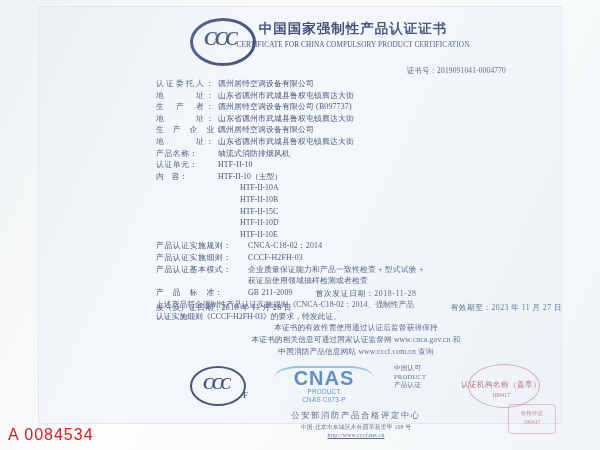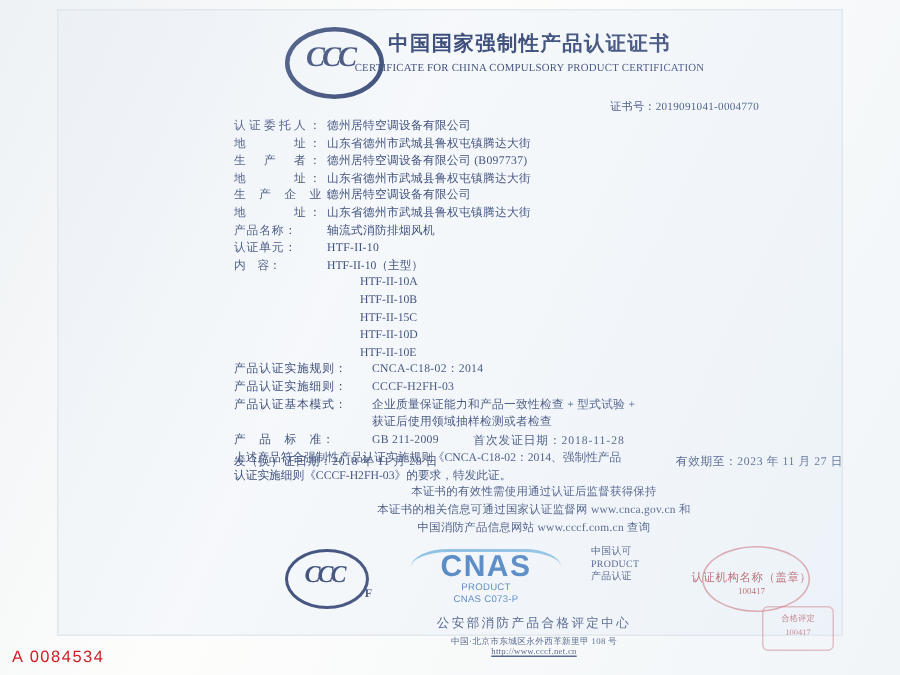--- a/index.html
+++ b/index.html
@@ -312,21 +312,21 @@
     padding-top: 4px;
     box-sizing: border-box;
     opacity: 0.85;
   }
 
   .doc-number {
     position: absolute;
     left: 8px;
     bottom: 6px;
     font-family: "Liberation Sans", sans-serif;
-    font-size: 11px;
+    font-size: 16px;
     color: #cf2026;
     letter-spacing: 1px;
   }
 </style>
 </head>
 <body>
 
 <div class="page">
   <div class="cert-sheet">
 

